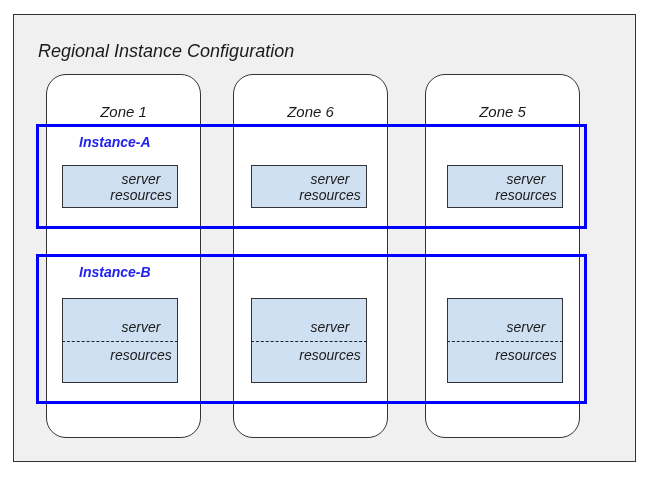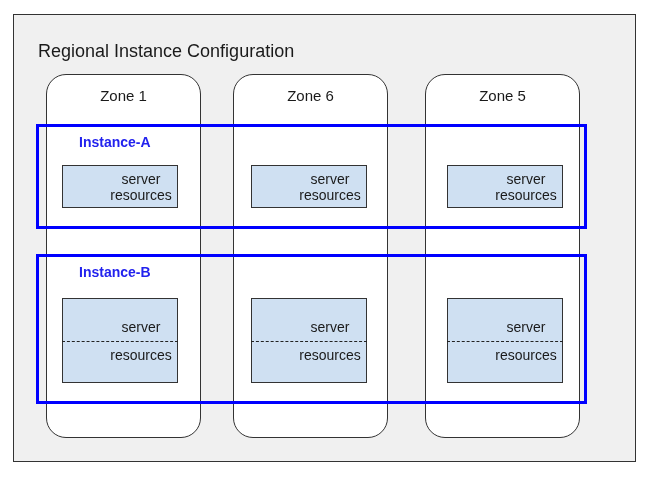--- a/index.html
+++ b/index.html
@@ -11,20 +11,21 @@
   body {
     font-family: "Liberation Sans", sans-serif;
     -webkit-font-smoothing: antialiased;
   }
   #canvas {
     position: relative;
     width: 649px;
     height: 483px;
     background: #ffffff;
     overflow: hidden;
+    font-style: italic;
   }
 
   
   .region-container {
     position: absolute;
     left: 13px;
     top: 14px;
     width: 623px;
     height: 448px;
     background: #f0f0f0;
@@ -50,21 +51,21 @@
     background: #ffffff;
     border: 1px solid #333333;
     border-radius: 20px;
     box-sizing: border-box;
   }
   .zone-1 { left: 46px; }
   .zone-2 { left: 233px; }
   .zone-3 { left: 425px; }
   .zone-label {
     position: absolute;
-    top: 12px;
+    top: 28px;
     left: 0;
     width: 100%;
     text-align: center;
     font-size: 15px;
     line-height: 18px;
     color: #1a1a1a;
   }
 
   
   .instance-group {

